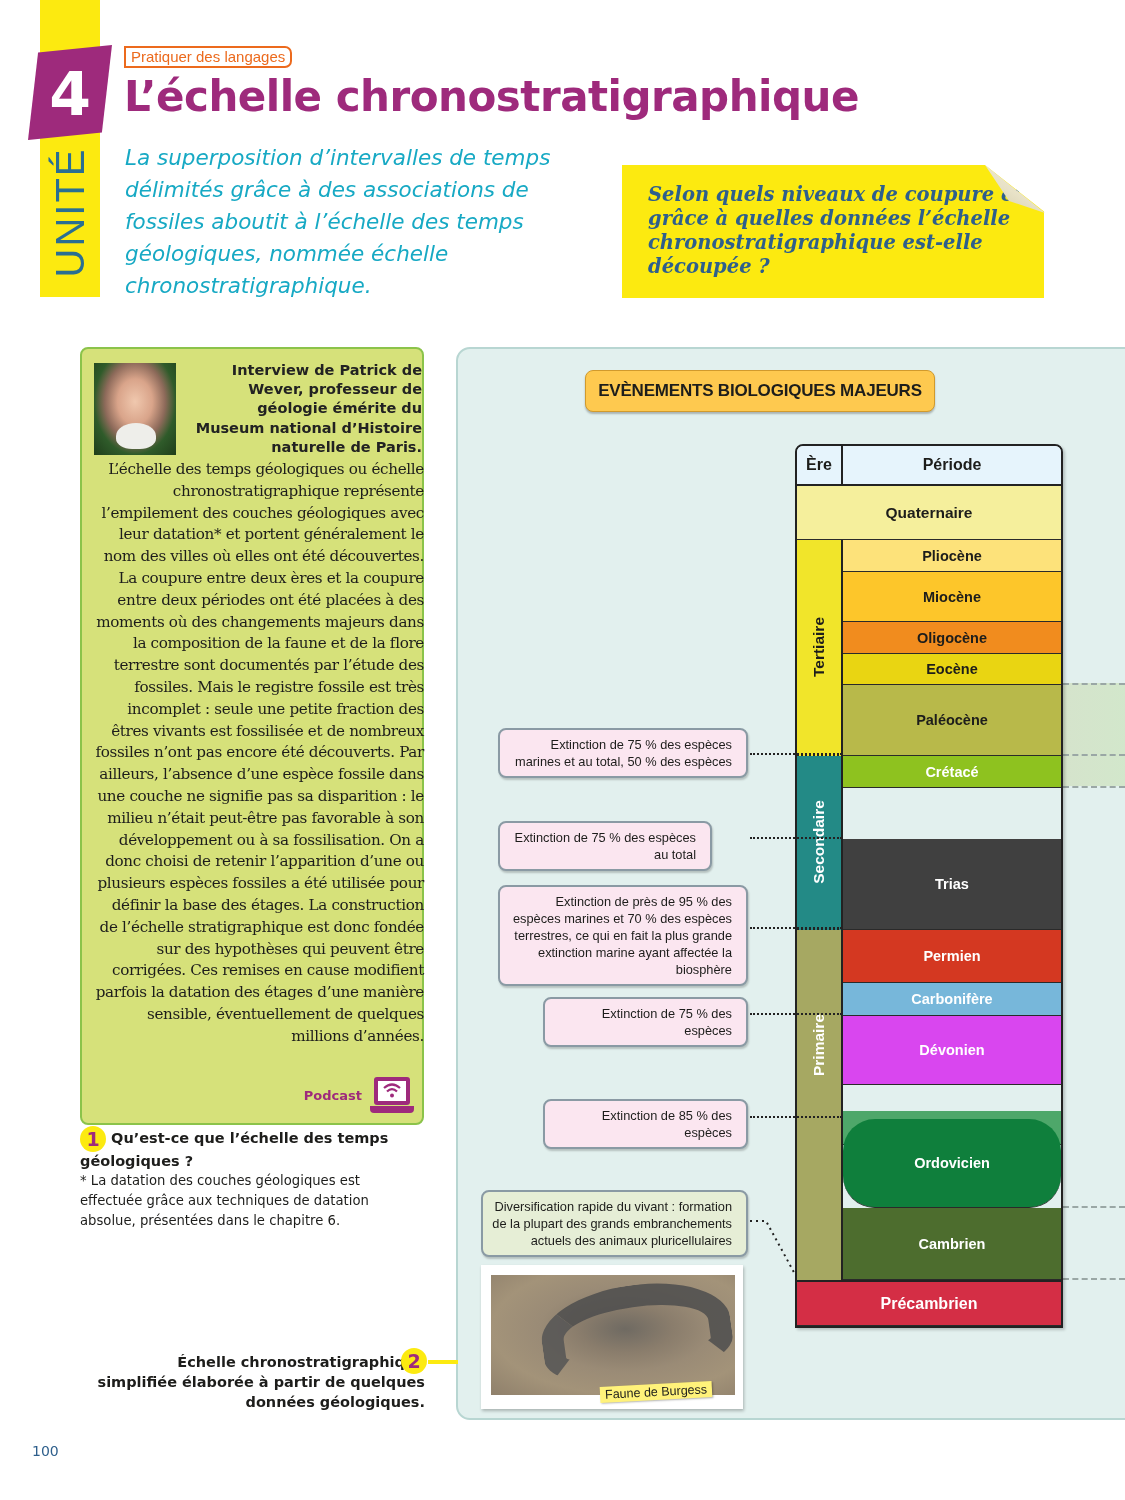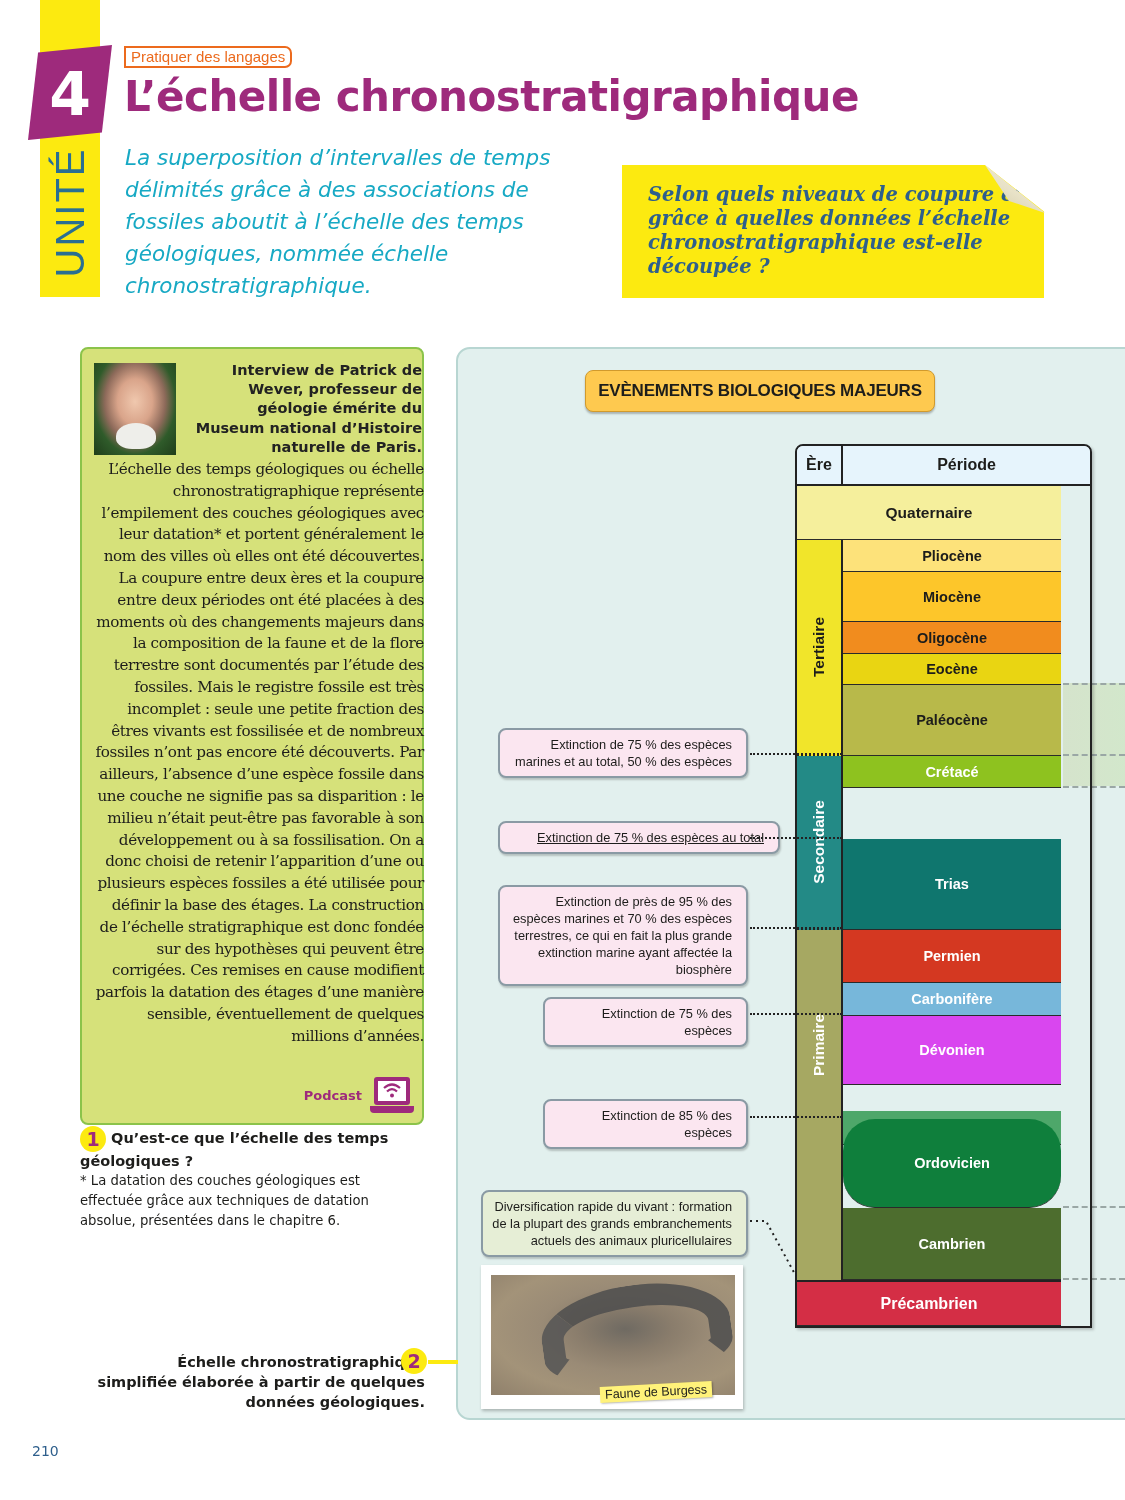--- a/index.html
+++ b/index.html
@@ -37,21 +37,21 @@
   .doc1-note { color: #1d1d1b; font-family: "DejaVu Sans", sans-serif; font-size: 13.2px; line-height: 20px; margin-top: 0; }
 
   .doc2-caption { position: absolute; left: 95px; top: 1352px; width: 330px; text-align: right; color: #1d1d1b; font-family: "DejaVu Sans", sans-serif; font-weight: bold; font-size: 14.5px; line-height: 20px; }
   .doc2-badge { position: absolute; left: 401px; top: 1348px; }
   .doc2-line { position: absolute; left: 428px; top: 1360px; width: 30px; height: 4px; background: #fcea10; }
 
   
   .diagram { position: absolute; left: 456px; top: 347px; width: 700px; height: 1073px; background: #e2f0ee; border: 2px solid #b8d6d2; border-radius: 14px; }
   .bio-title { position: absolute; left: 585px; top: 370px; width: 350px; height: 42px; background: #fec94f; border: 1px solid #d19a2c; border-radius: 8px; box-shadow: 0 2px 2px rgba(0,0,0,0.25); color: #1d1d1b; font-family: "Liberation Sans", sans-serif; font-weight: bold; font-size: 17px; display: flex; align-items: center; justify-content: center; letter-spacing: -0.2px; }
 
-  .scale { position: absolute; left: 795px; top: 444px; width: 297px; border: 2px solid #222; border-radius: 8px 8px 0 0; overflow: hidden; box-shadow: 2px 2px 3px rgba(0,0,0,0.2); }
+  .scale { position: absolute; left: 795px; top: 444px; width: 268px; border: 2px solid #222; border-radius: 8px 8px 0 0; overflow: hidden; box-shadow: 2px 2px 3px rgba(0,0,0,0.2); }
   .scale-head { display: flex; height: 40px; background: #e6f4fc; border-bottom: 2px solid #222; }
   .scale-head .ere-h { width: 46px; border-right: 2px solid #222; display: flex; align-items: center; justify-content: center; }
   .scale-head .per-h { flex: 1; display: flex; align-items: center; justify-content: center; }
   .scale-head span { font-family: "Liberation Sans", sans-serif; font-weight: bold; font-size: 16px; color: #1d1d1b; }
 
   .abs { position: absolute; }
   .cell { position: absolute; display: flex; align-items: center; justify-content: center; font-family: "Liberation Sans", sans-serif; font-weight: bold; font-size: 14.5px; border-bottom: 1.5px solid #2a2a2a; }
   .era { position: absolute; display: flex; align-items: center; justify-content: center; border-right: 2px solid #222; }
   .era span { transform: rotate(-90deg); font-family: "Liberation Sans", sans-serif; font-weight: bold; font-size: 15.5px; white-space: nowrap; }
 
@@ -141,35 +141,35 @@
   <div class="era" style="left:0;top:484px;width:46px;height:350px;background:#a6a862;color:#fff;">
       <span style="position:relative;top:-60px">Primaire</span>
     </div>
 
   <div class="cell" style="left:46px;top:94px;width:218px;height:32px;background:#fde27a;color:#1d1d1b;">Pliocène</div>
   <div class="cell" style="left:46px;top:126px;width:218px;height:50px;background:#fdc62a;color:#1d1d1b;">Miocène</div>
   <div class="cell" style="left:46px;top:176px;width:218px;height:32px;background:#f18c1e;color:#1d1d1b;">Oligocène</div>
   <div class="cell" style="left:46px;top:208px;width:218px;height:31px;background:#e9d512;color:#1d1d1b;">Eocène</div>
   <div class="cell" style="left:46px;top:239px;width:218px;height:71px;background:#b8b94a;color:#1d1d1b;">Paléocène</div>
   <div class="cell" style="left:46px;top:310px;width:218px;height:32px;background:#8ec21f;color:#fff;">Crétacé</div>
-  <div class="cell" style="left:46px;top:393px;width:218px;height:91px;background:#0f766e;color:#fff;">Trias</div>
+  <div class="cell" style="left:46px;top:393px;width:218px;height:91px;background:#404040;color:#fff;">Trias</div>
   <div class="cell" style="left:46px;top:484px;width:218px;height:53px;background:#d43821;color:#fff;">Permien</div>
   <div class="cell" style="left:46px;top:537px;width:218px;height:33px;background:#77b7da;color:#fff;">Carbonifère</div>
   <div class="cell" style="left:46px;top:570px;width:218px;height:69px;background:#d946ef;color:#fff;">Dévonien</div>
   <div class="cell" style="left:46px;top:665px;width:218px;height:34px;background:#4ea76a;color:#0f172a;">Silurien</div>
   <div class="cell" style="left:46px;top:673px;width:218px;height:89px;background:#0f7f3c;color:#fff;border-radius:32px;">Ordovicien</div>
   <div class="cell" style="left:46px;top:762px;width:218px;height:72px;background:#4d6d2e;color:#fff;">Cambrien</div>
 
   <div class="cell" style="left:0;top:834px;width:264px;height:46px;background:#d42e45;color:#fff;font-size:16px;border-top:2px solid #222;">Précambrien</div>
 </div>
 
 <div class="event pink" style="left:498px;top:728px;width:250px;">Extinction de 75 % des espèces marines et au total, 50 % des espèces</div>
 <div class="dots" style="left:750px;top:753px;width:92px;"></div>
 
-<div class="event pink" style="left:498px;top:821px;width:282px;text-decoration:underline;">Extinction de 75 % des espèces au total</div>
+<div class="event pink" style="left:498px;top:821px;width:214px;">Extinction de 75 % des espèces au total</div>
 <div class="dots" style="left:750px;top:837px;width:92px;"></div>
 
 <div class="event pink" style="left:498px;top:885px;width:250px;padding-left:6px;">Extinction de près de 95 % des espèces marines et 70 % des espèces terrestres, ce qui en fait la plus grande extinction marine ayant affectée la biosphère</div>
 <div class="dots" style="left:750px;top:927px;width:92px;"></div>
 
 <div class="event pink" style="left:543px;top:997px;width:205px;">Extinction de 75 % des espèces</div>
 <div class="dots" style="left:750px;top:1013px;width:92px;"></div>
 
 <div class="event pink" style="left:543px;top:1099px;width:205px;">Extinction de 85 % des espèces</div>
 <div class="dots" style="left:750px;top:1116px;width:92px;"></div>
@@ -183,13 +183,13 @@
   <div class="photo-img">
       <div class="fossil"></div>
     </div>
 </div>
 <div class="photo-label">Faune de Burgess</div>
 
 <p class="doc2-caption"><span>Échelle chronostratigraphique simplifiée élaborée à partir de quelques données géologiques.</span></p>
 <span class="num-badge doc2-badge">2</span>
 <div class="doc2-line"></div>
 
-<div class="page-num">210</div>
+<div class="page-num">100</div>
 
 </body></html>

